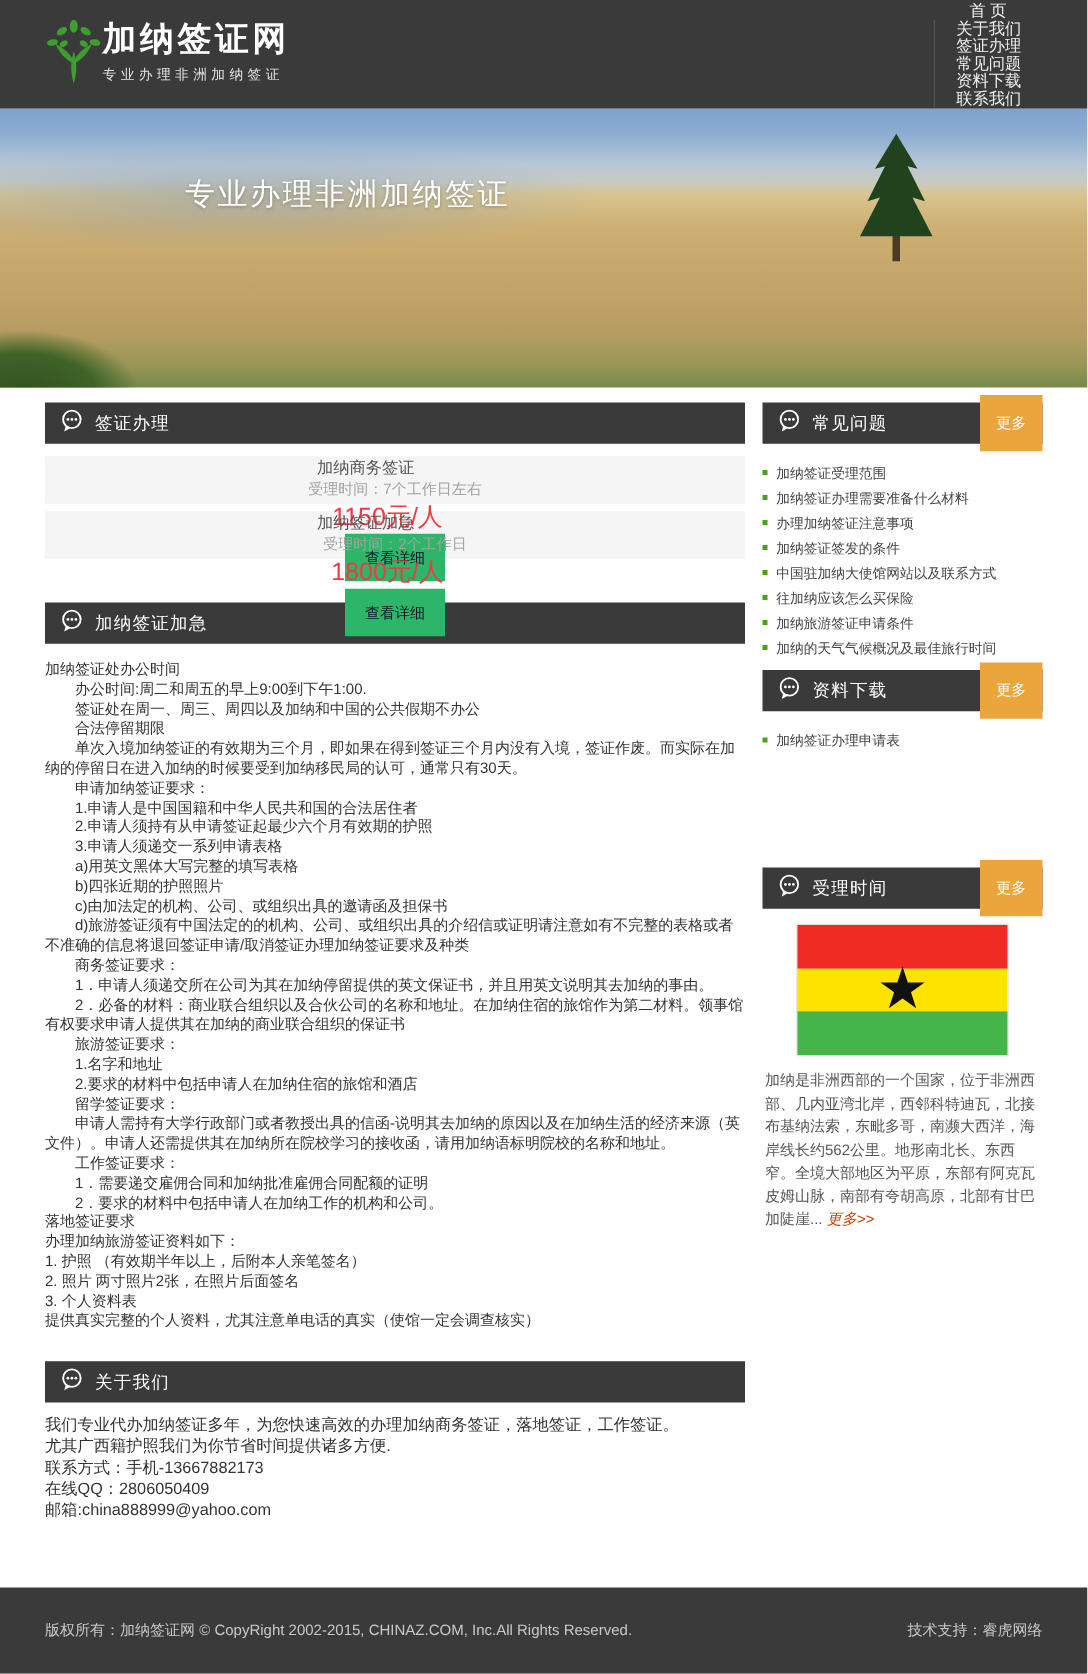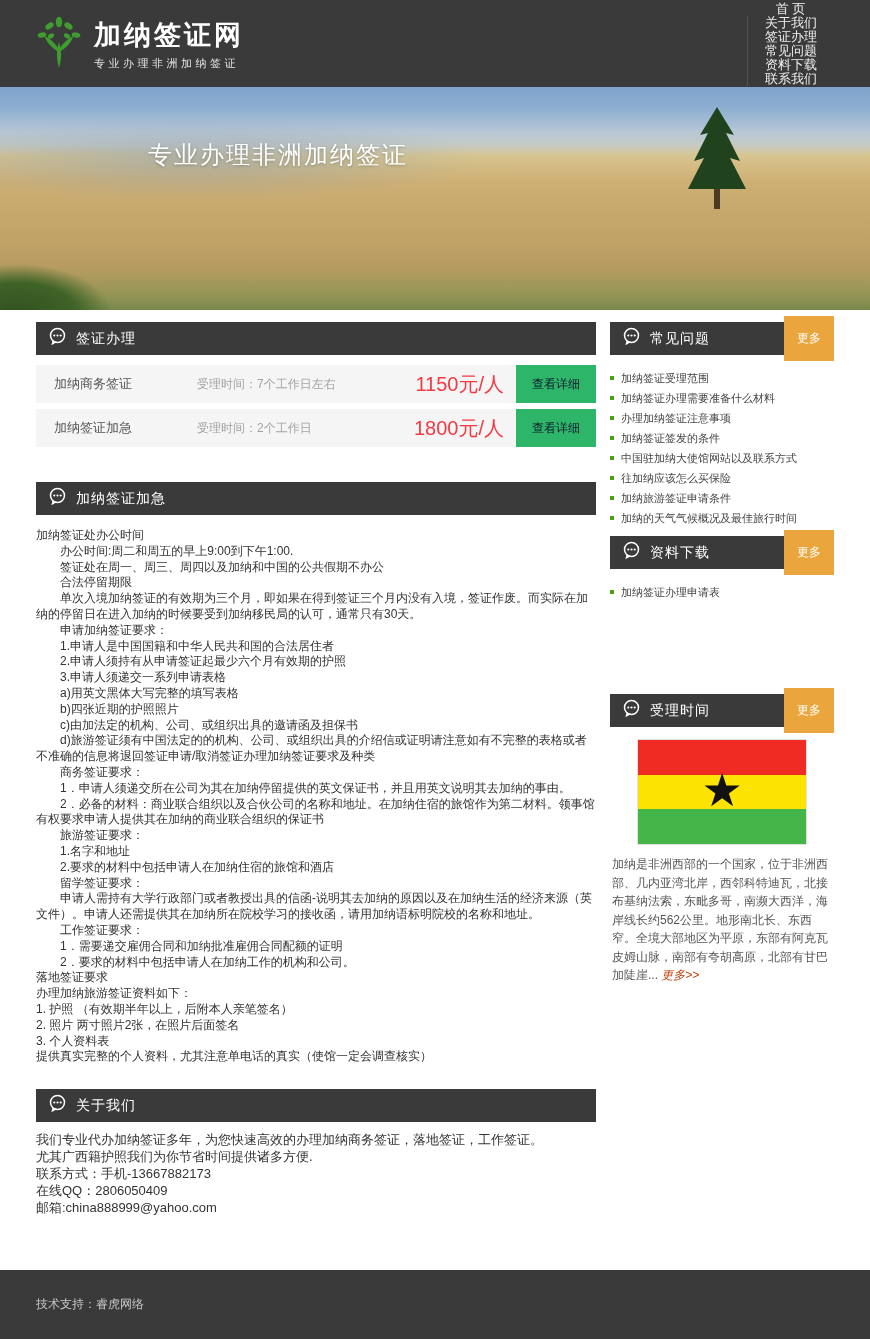--- a/index.html
+++ b/index.html
@@ -2,21 +2,21 @@
 <html><head>
 <meta charset="utf-8">
 <style>
   * { margin:0; padding:0; box-sizing:border-box; }
   html,body { width:870px; background:#fff; font-family:"Liberation Sans","DejaVu Sans",sans-serif; }
   body { height:1339px; overflow:hidden; }
 
   
   .header { height:87px; background:#3a3a3a; display:flex; align-items:center;
             justify-content:space-between; padding:0 36px; }
-  .logo { display:flex; align-items:center; gap:12px; }
+  .logo { display:flex; align-items:flex-start; gap:0; }
   .logo-text { color:#fff; }
   .logo-title { font-size:27px; font-weight:bold; letter-spacing:3px; font-family:"DejaVu Serif",serif; }
   .logo-subtitle { font-size:11px; color:#e3e3e3; letter-spacing:3.5px; margin-top:3px; }
   .nav { display:flex; list-style:none; align-items:center;flex-direction:column; }
   .nav li { display:flex; align-items:center; height:14px; padding:0 17px;
             border-left:1px solid #525252; }
   .nav li:first-child { border-left:none; }
   .nav li span { font-size:13px; color:#f0f0f0; cursor:pointer; white-space:nowrap; }
 
   
@@ -39,21 +39,21 @@
   .col-right { width:224px; }
 
   .section-bar { height:33px; background:#3a3a3a; color:#fff; display:flex;
                  align-items:center; gap:9px; padding-left:12px; }
   .bar-title { font-size:14px; letter-spacing:1px; }
   .more-btn { margin-left:auto; width:50px; height:45px; background:#eaa63c; color:#fff;
               font-size:12px; display:flex; align-items:center; justify-content:center; cursor:pointer; }
 
   
   .visa-rows { margin-top:10px; }
-  .visa-row { display:flex; align-items:center; background:#f5f5f5; height:38px; margin-bottom:6px; }
+  .visa-row { display:flex; align-items:center; background:#f5f5f5; height:38px; margin-bottom:6px;flex-direction:column; }
   .visa-name { width:161px; padding-left:18px; font-size:13px; color:#555; }
   .visa-time { flex:1; font-size:12px; color:#a3a3a3; }
   .visa-price { font-size:20px; color:#f23a43; margin-right:12px; white-space:nowrap; }
   .visa-btn { width:80px; height:38px; background:#2db569; color:#0f172a; font-size:12px;
               display:flex; align-items:center; justify-content:center; cursor:pointer; flex:none; }
 
   .bar-types { margin-top:35px; }
   .types-text { margin-top:13px; font-size:12px; color:#333; line-height:15.8px; white-space:pre-wrap; }
 
   .bar-about { margin-top:24px; }
@@ -328,14 +328,15 @@
       <div class="stripe yellow"></div>
       <div class="stripe green"></div>
       <div class="star">★</div>
     </div>
 
     <div class="intro-text"><span>加纳是非洲西部的一个国家，位于非洲西部、几内亚湾北岸，西邻科特迪瓦，北接布基纳法索，东毗多哥，南濒大西洋，海岸线长约562公里。地形南北长、东西窄。全境大部地区为平原，东部有阿克瓦皮姆山脉，南部有夸胡高原，北部有甘巴加陡崖... </span><span class="intro-more">更多&gt;&gt;</span></div>
   </div>
 </div>
 
 <div class="footer">
+  <span>版权所有：加纳签证网 © CopyRight 2002-2015, CHINAZ.COM, Inc.All Rights Reserved.</span>
   <span>技术支持：睿虎网络</span>
 </div>
 
 </body></html>

